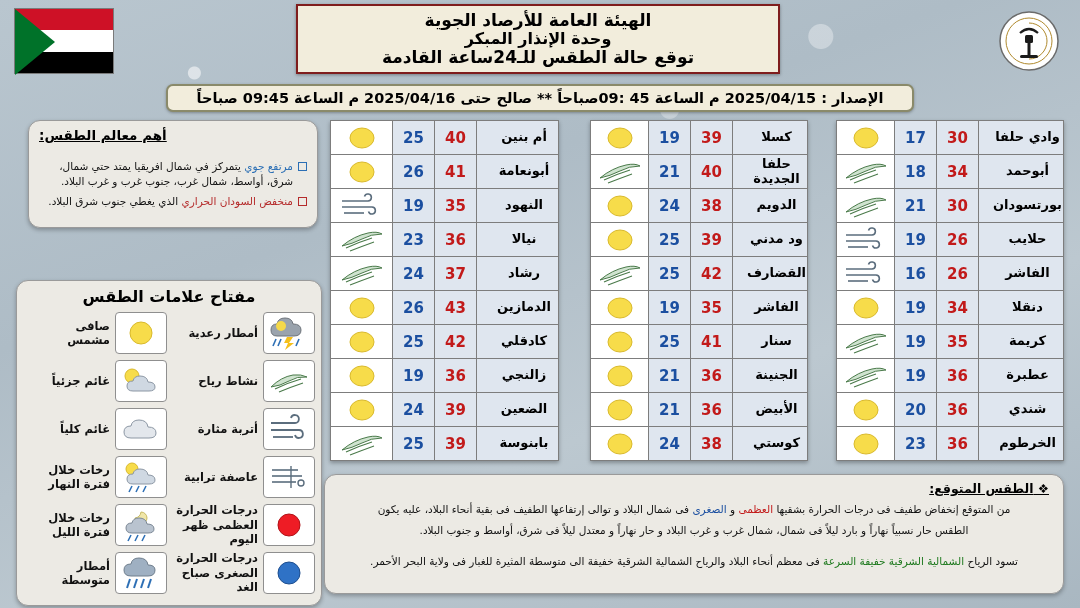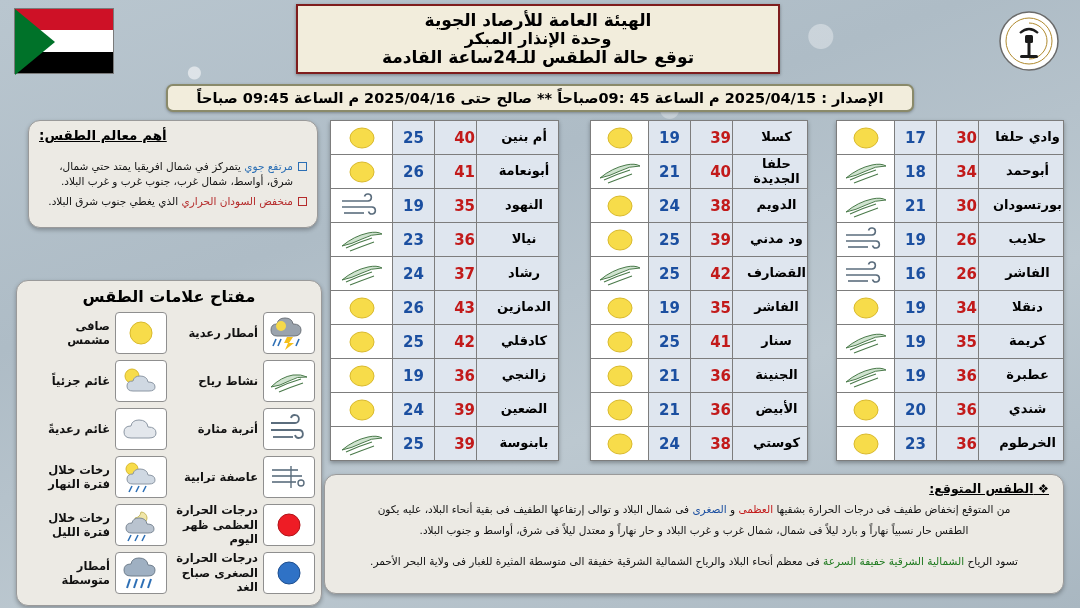--- a/index.html
+++ b/index.html
@@ -83,21 +83,21 @@
   .key-lab { font-size:11.5px; font-weight:bold; color:#111; line-height:1.25; text-align:right; }
 
   
   .ftable {
     position:absolute; border-collapse:collapse; background:#fff;
     box-shadow:0 2px 4px rgba(0,0,0,0.3);
   }
   .ftable td { border:1px solid #7d7d7d; height:34px; }
   .c-icon { width:58px; background:#fff; text-align:center; vertical-align:middle; }
   .c-min  { width:42px; background:#dfe6ef; text-align:center; font-size:15px; font-weight:bold; color:#1b4fa0; }
-  .c-max  { width:42px; background:#dfe6ef; font-size:15px; font-weight:bold; color:#c21a1a; }
+  .c-max  { width:42px; background:#dfe6ef; text-align:center; font-size:15px; font-weight:bold; color:#c21a1a; }
   .c-city { width:72px; background:#dfe6ef; text-align:center; font-size:13px; font-weight:bold; color:#000; line-height:1.1;padding-left:14px; }
   #tbl-1 { left:836px; top:120px; }
   #tbl-2 { left:590px; top:120px; }
   #tbl-3 { left:330px; top:120px; }
   #tbl-3 .c-city { width:82px; }
   #tbl-3 .c-icon { width:62px; }
 
   
   #outlook {
     position:absolute; left:324px; top:474px; width:740px; height:120px;
@@ -221,21 +221,21 @@
         </svg>
       </span>
       <span class="key-lab">أتربة مثارة</span>
     </div>
     <div class="key-cell">
       <span class="key-ico">
         <svg width="44" height="32" viewBox="0 0 44 32">
           <path d="M12 25 q-7 0 -7 -6 q0 -6 7 -6 q1 -6 8 -6 q8 0 9 7 q8 0 8 6 q0 5 -7 5 z" fill="#e3e7ec" stroke="#8c97a4"></path>
         </svg>
       </span>
-      <span class="key-lab">غائم رعديةً</span>
+      <span class="key-lab">غائم كلياً</span>
     </div>
 
     <div class="key-cell">
       <span class="key-ico">
         <svg width="44" height="32" viewBox="0 0 44 32">
           <path d="M5 9 h26" stroke="#5b6d7d" stroke-width="1.6" fill="none"></path>
           <path d="M5 15 h30" stroke="#5b6d7d" stroke-width="1.6" fill="none"></path>
           <path d="M5 21 h24" stroke="#5b6d7d" stroke-width="1.6" fill="none"></path>
           <path d="M24 5 v22" stroke="#5b6d7d" stroke-width="1.4" fill="none"></path>
           <circle cx="34" cy="22" r="3" fill="none" stroke="#5b6d7d" stroke-width="1.4"></circle>

